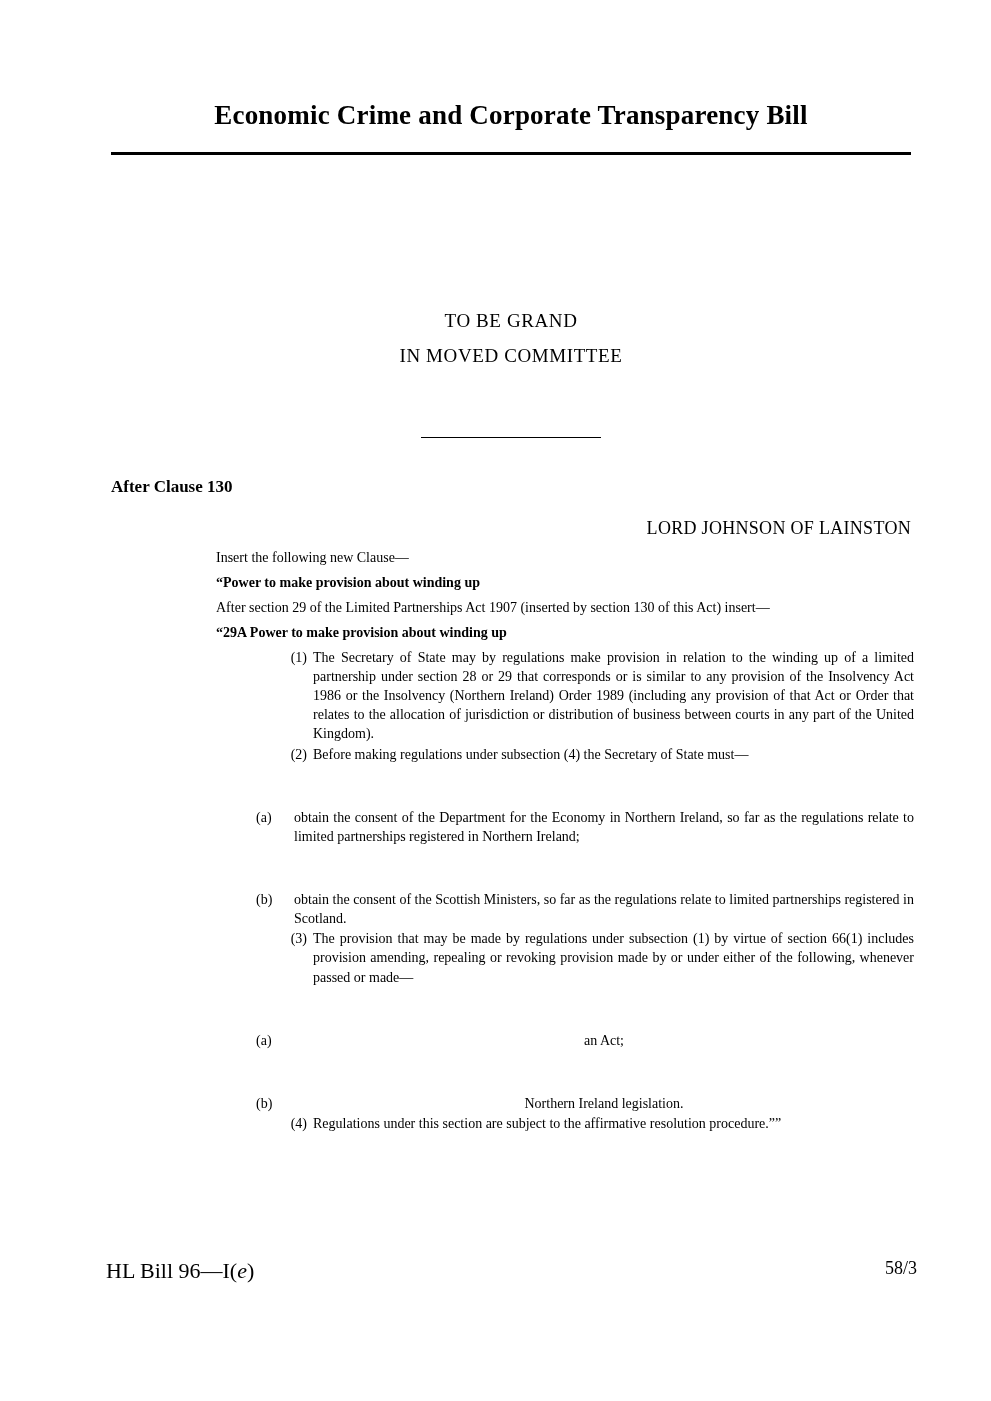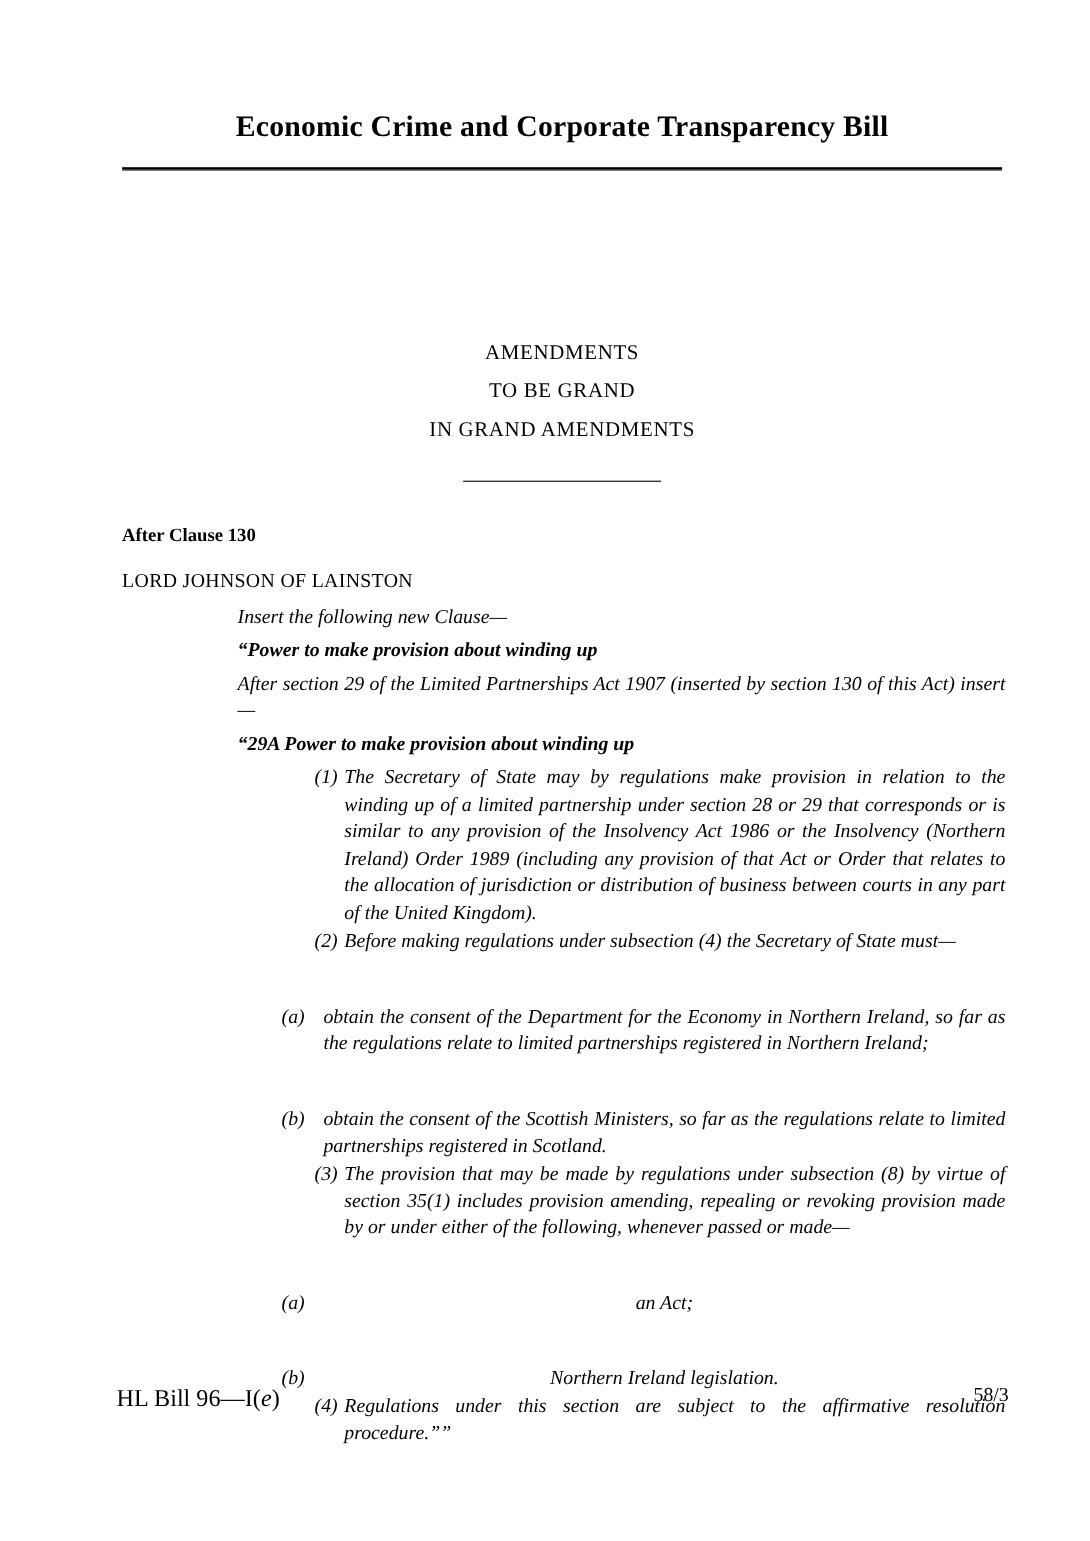--- a/index.html
+++ b/index.html
@@ -71,34 +71,33 @@
     top: 477px;
     width: 800px;
     font-size: 17px;
     font-weight: bold;
   }
   .member-name {
     position: absolute;
     left: 95px;
     top: 518px;
     width: 800px;
-    text-align: left;
+    text-align: right;
     font-size: 18px;
     letter-spacing: 0.3px;
   }
 
   
   .body {
     position: absolute;
     left: 200px;
     top: 548px;
     width: 698px;
-    font-size: 18px;
+    font-size: 14px;
     line-height: 1.36;
-    font-style: italic;
   }
   .body p {
     margin: 0 0 6px 0;
     text-align: justify;
   }
   .p-insert { margin-top: 0; }
   .p-quote-head {
     font-weight: bold;
     margin-top: 18px;
     margin-bottom: 7px;
@@ -165,23 +164,22 @@
 </style>
 </head>
 <body>
 
 <div class="page">
 
   <div class="doc-title">Economic Crime and Corporate Transparency Bill</div>
   <div class="title-rule"></div>
 
   <div class="centre-block">
-    <div>AMENDMENTS</div>
     <div>TO BE GRAND</div>
-    <div>IN GRAND AMENDMENTS</div>
+    <div>IN MOVED COMMITTEE</div>
   </div>
 
   <div class="short-rule"></div>
 
   <div class="after-clause">After Clause 130</div>
   <div class="member-name">LORD JOHNSON OF LAINSTON</div>
 
   <div class="body">
 
     <p class="p-insert">Insert the following new Clause—</p>
@@ -205,21 +203,21 @@
       <span class="num">(a)</span>
       <div class="txt">obtain the consent of the Department for the Economy in Northern Ireland, so far as the regulations relate to limited partnerships registered in Northern Ireland;</div>
     </div>
     <div class="para">
       <span class="num">(b)</span>
       <div class="txt">obtain the consent of the Scottish Ministers, so far as the regulations relate to limited partnerships registered in Scotland.</div>
     </div>
 
     <div class="sub">
       <span class="num">(3)</span>
-      <div class="txt">The provision that may be made by regulations under subsection (8) by virtue of section 35(1) includes provision amending, repealing or revoking provision made by or under either of the following, whenever passed or made—</div>
+      <div class="txt">The provision that may be made by regulations under subsection (1) by virtue of section 66(1) includes provision amending, repealing or revoking provision made by or under either of the following, whenever passed or made—</div>
     </div>
     <div class="para">
       <span class="num">(a)</span>
       <div class="txt nojust">an Act;</div>
     </div>
     <div class="para">
       <span class="num">(b)</span>
       <div class="txt nojust">Northern Ireland legislation.</div>
     </div>
 

